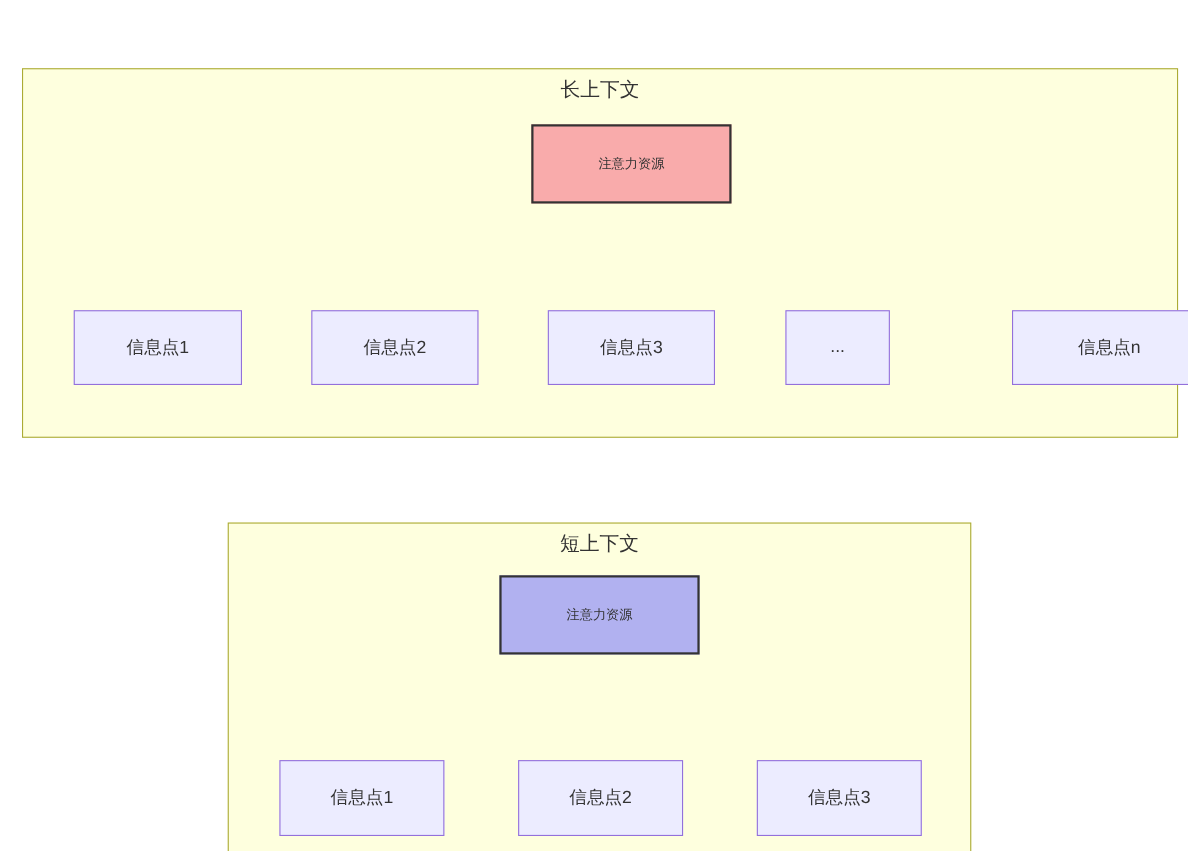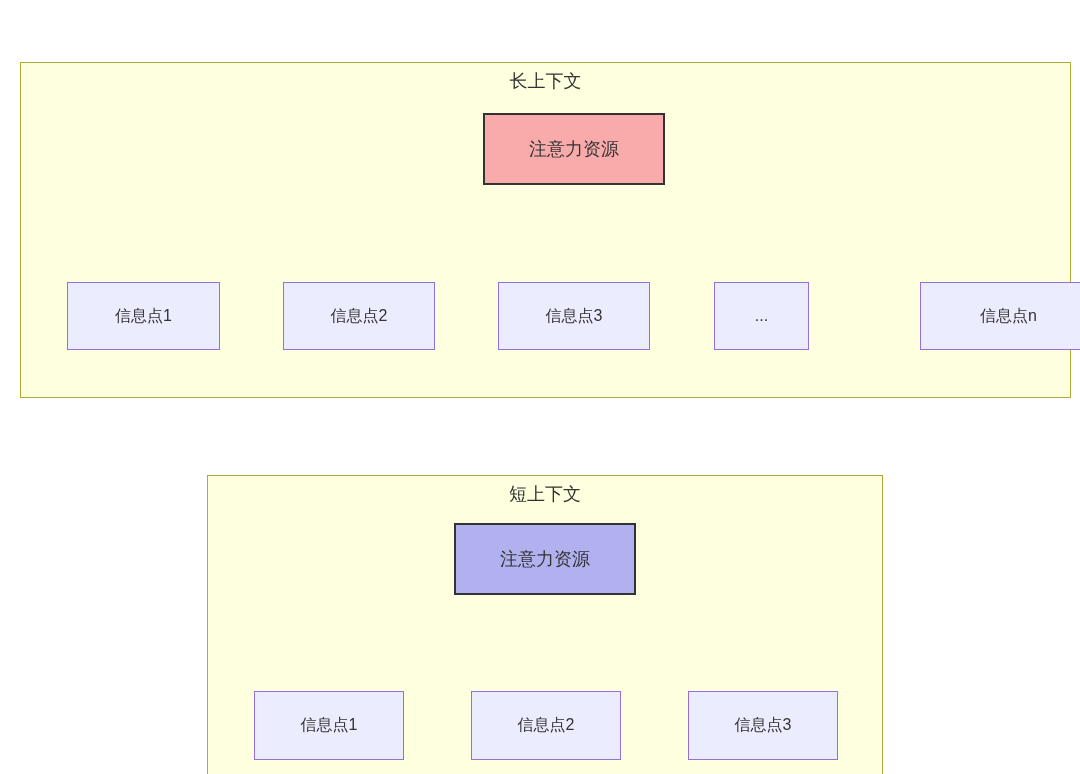--- a/index.html
+++ b/index.html
@@ -35,21 +35,21 @@
   .cluster-title {
     position: absolute; top: 7px; left: 0; width: 100%;
     text-align: center; font-size: 18px; line-height: 22px;
     color: var(--text-color);
   }
 
   .attn {
     position: absolute;
     display: flex; align-items: center; justify-content: center;
     border: 2.5px solid var(--attention-border);
-    font-size: 18px;
+    font-size: 12px;
   }
   #attn-long  { left: 462px; top: 50px; width: 182px; height: 72px; background: var(--attention-long-fill); }
   #attn-short { left: 246px; top: 47px; width: 182px; height: 72px; background: var(--attention-short-fill); }
 
   .node {
     position: absolute;
     display: flex; align-items: center; justify-content: center;
     background: var(--node-fill);
     border: 1.5px solid var(--node-border);
     font-size: 16px;

